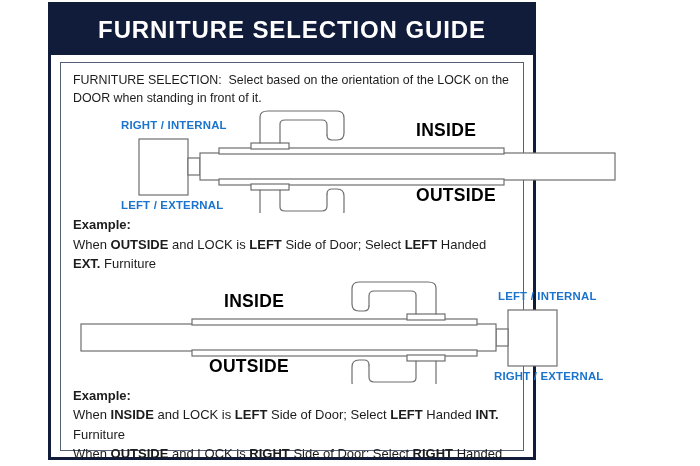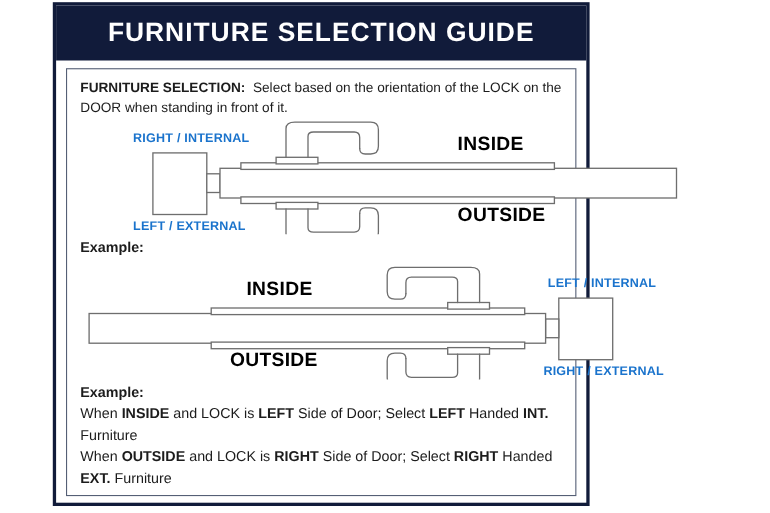--- a/index.html
+++ b/index.html
@@ -55,21 +55,21 @@
     padding: 0;
   }
 
   
   #intro-block {
     padding: 9px 12px 2px 12px;
     font-size: 12.4px;
     color: #1c1c1c;
     line-height: 1.42;
   }
-  #intro-block b { font-weight: bold; }
+  #intro-block b { font-weight: normal; }
 
   
   .diagram {
     position: relative;
     width: 100%;
     height: 104px;
   }
   .diagram svg { display: block; }
 
   
@@ -130,20 +130,23 @@
         <text x="60" y="20" font-family="Liberation Sans, sans-serif" font-size="11.4" font-weight="bold" fill="#1a73cc" letter-spacing="0.2">RIGHT / INTERNAL</text>
         <text x="60" y="100" font-family="Liberation Sans, sans-serif" font-size="11.4" font-weight="bold" fill="#1a73cc" letter-spacing="0.2">LEFT / EXTERNAL</text>
 
         <text x="355" y="27" font-family="Liberation Sans, sans-serif" font-size="17.5" font-weight="bold" fill="#000000" letter-spacing="0.3">INSIDE</text>
         <text x="355" y="92" font-family="Liberation Sans, sans-serif" font-size="17.5" font-weight="bold" fill="#000000" letter-spacing="0.3">OUTSIDE</text>
       </svg>
     </div>
 
     <div class="example-block">
       <div class="example-title">Example:</div>
+      <div class="example-line">
+        <span>When </span><b>OUTSIDE</b><span> and LOCK is </span><b>LEFT</b><span> Side of Door;   Select </span><b>LEFT</b><span> Handed </span><b>EXT.</b><span> Furniture</span>
+      </div>
     </div>
 
     <div class="sep-space"></div>
 
     <div class="diagram">
       <svg width="574" height="104" viewBox="0 0 574 104" xmlns="http://www.w3.org/2000/svg">
         <g transform="translate(574,0) scale(-1,1)">
           <g fill="none" stroke="#6e6e6e" stroke-width="1.2">
             <rect x="78" y="30" width="49" height="56" fill="#ffffff"></rect>
             <rect x="127" y="49" width="12" height="17" fill="#ffffff"></rect>

